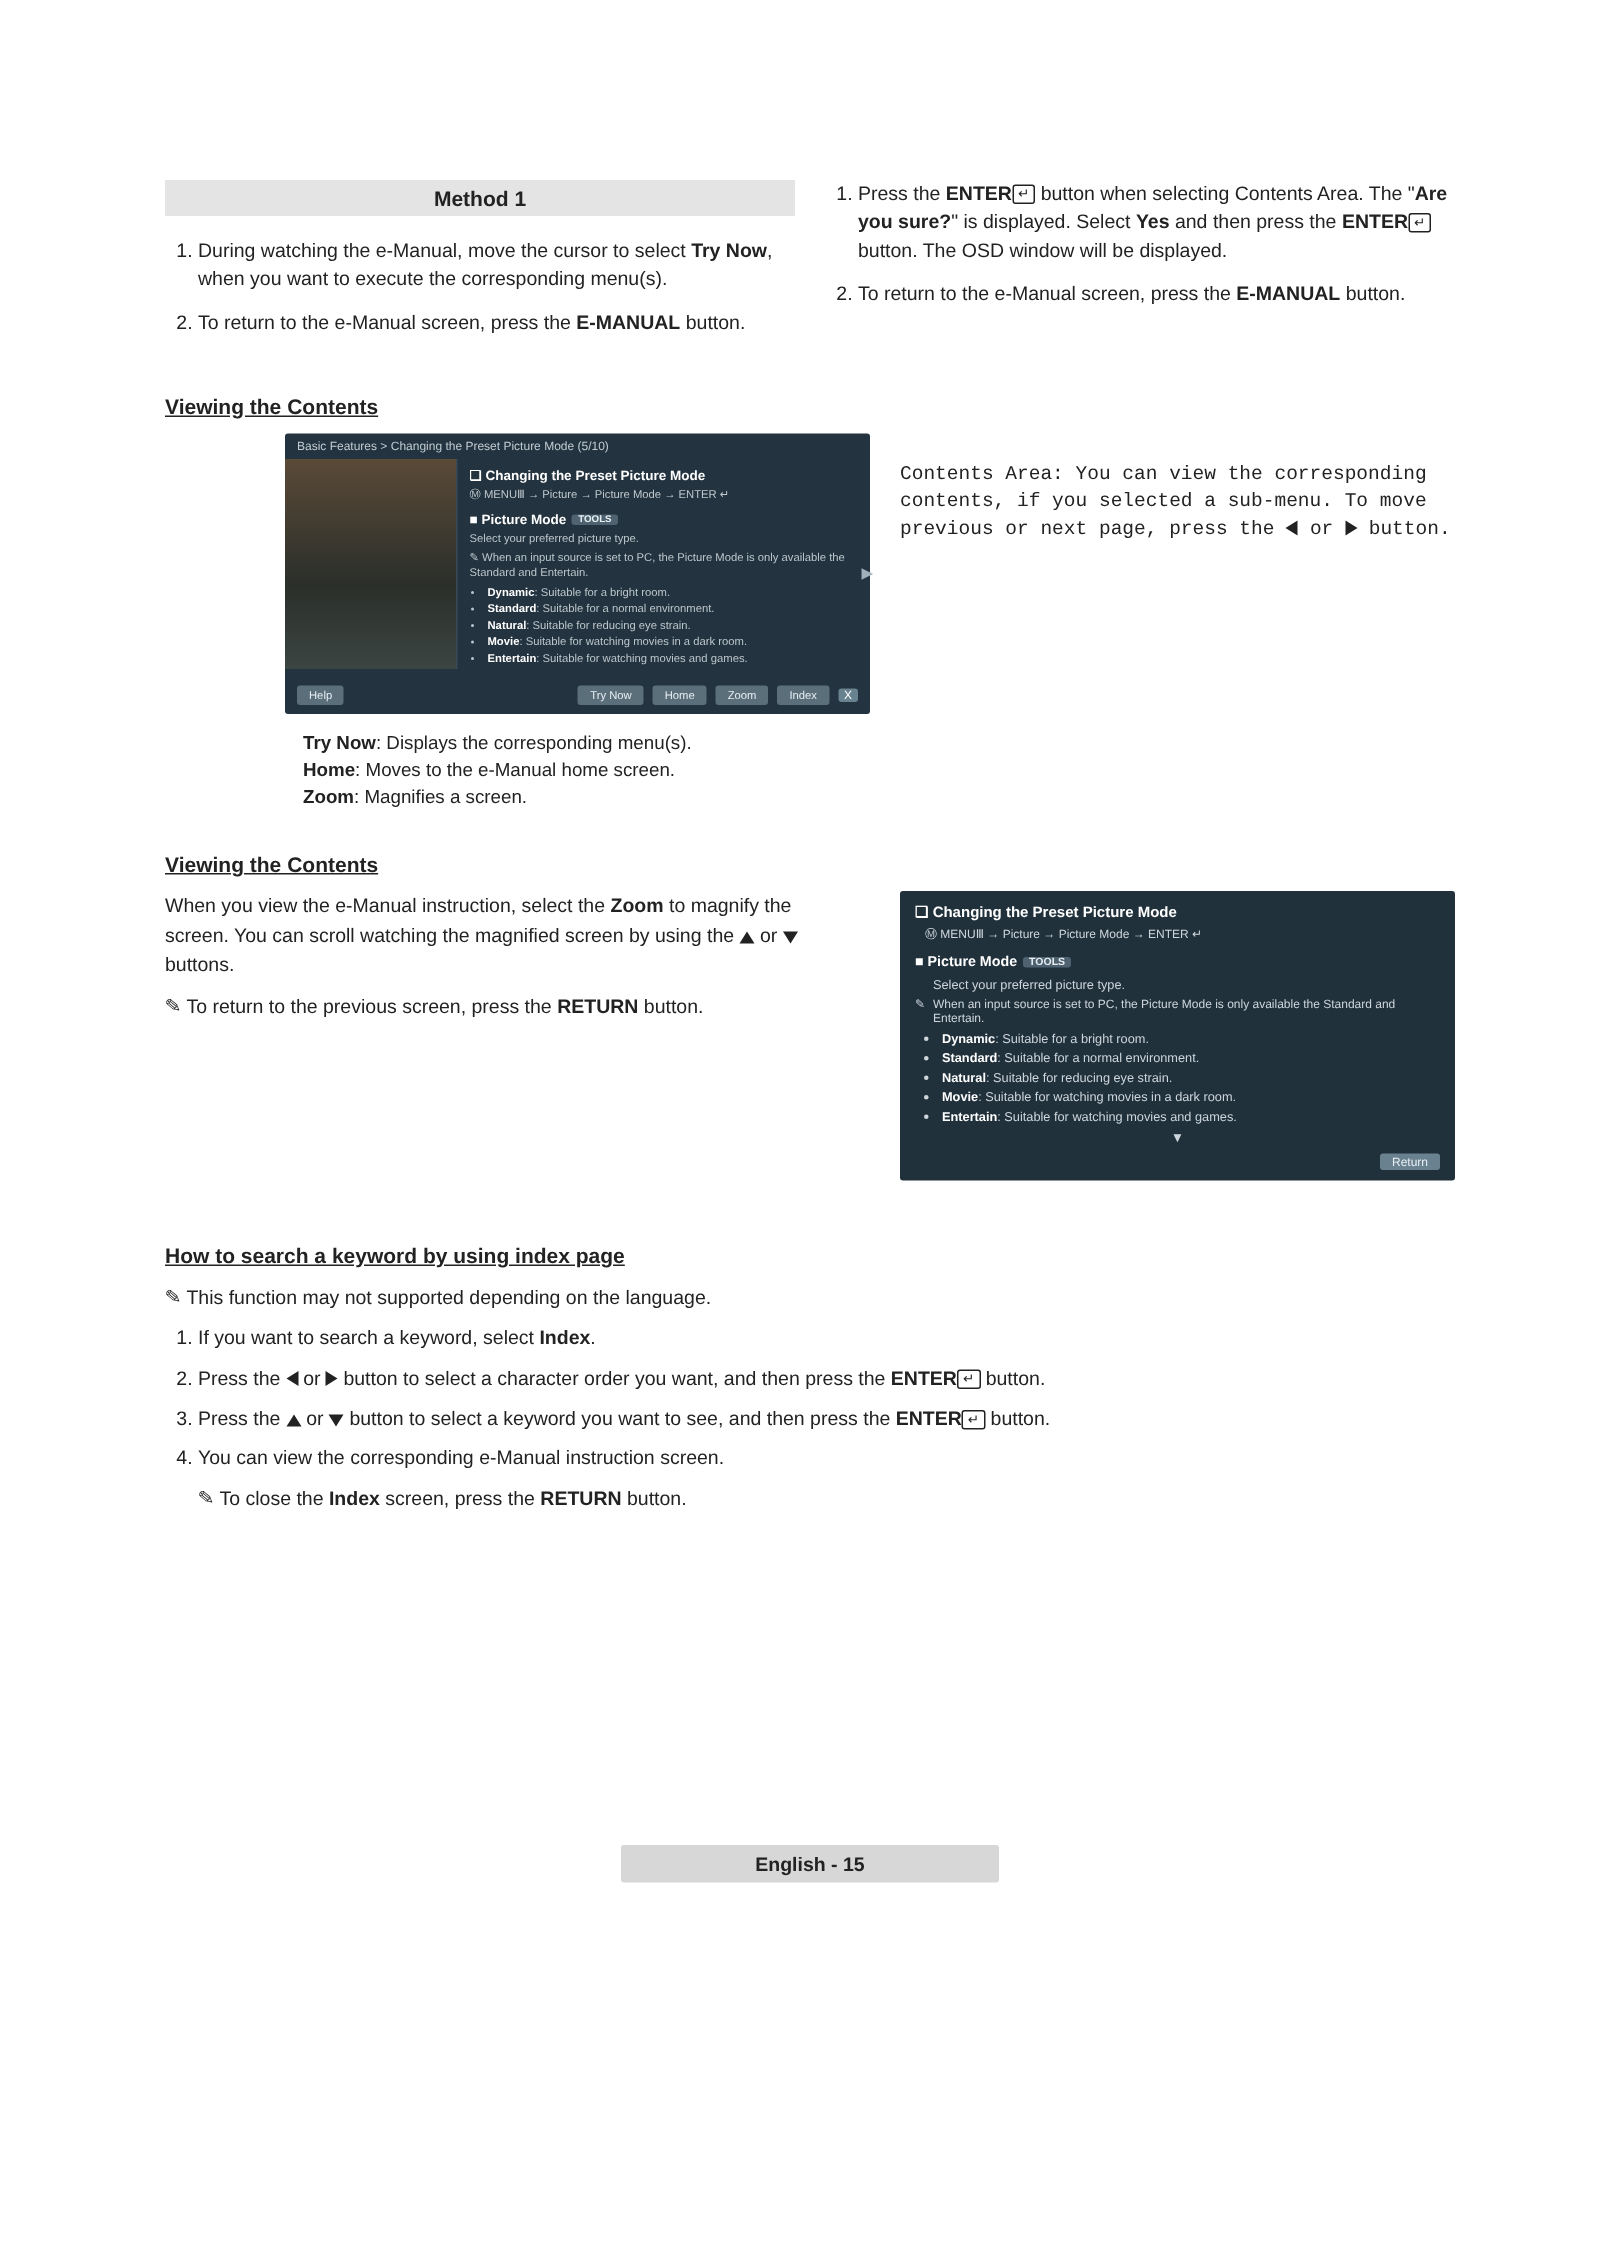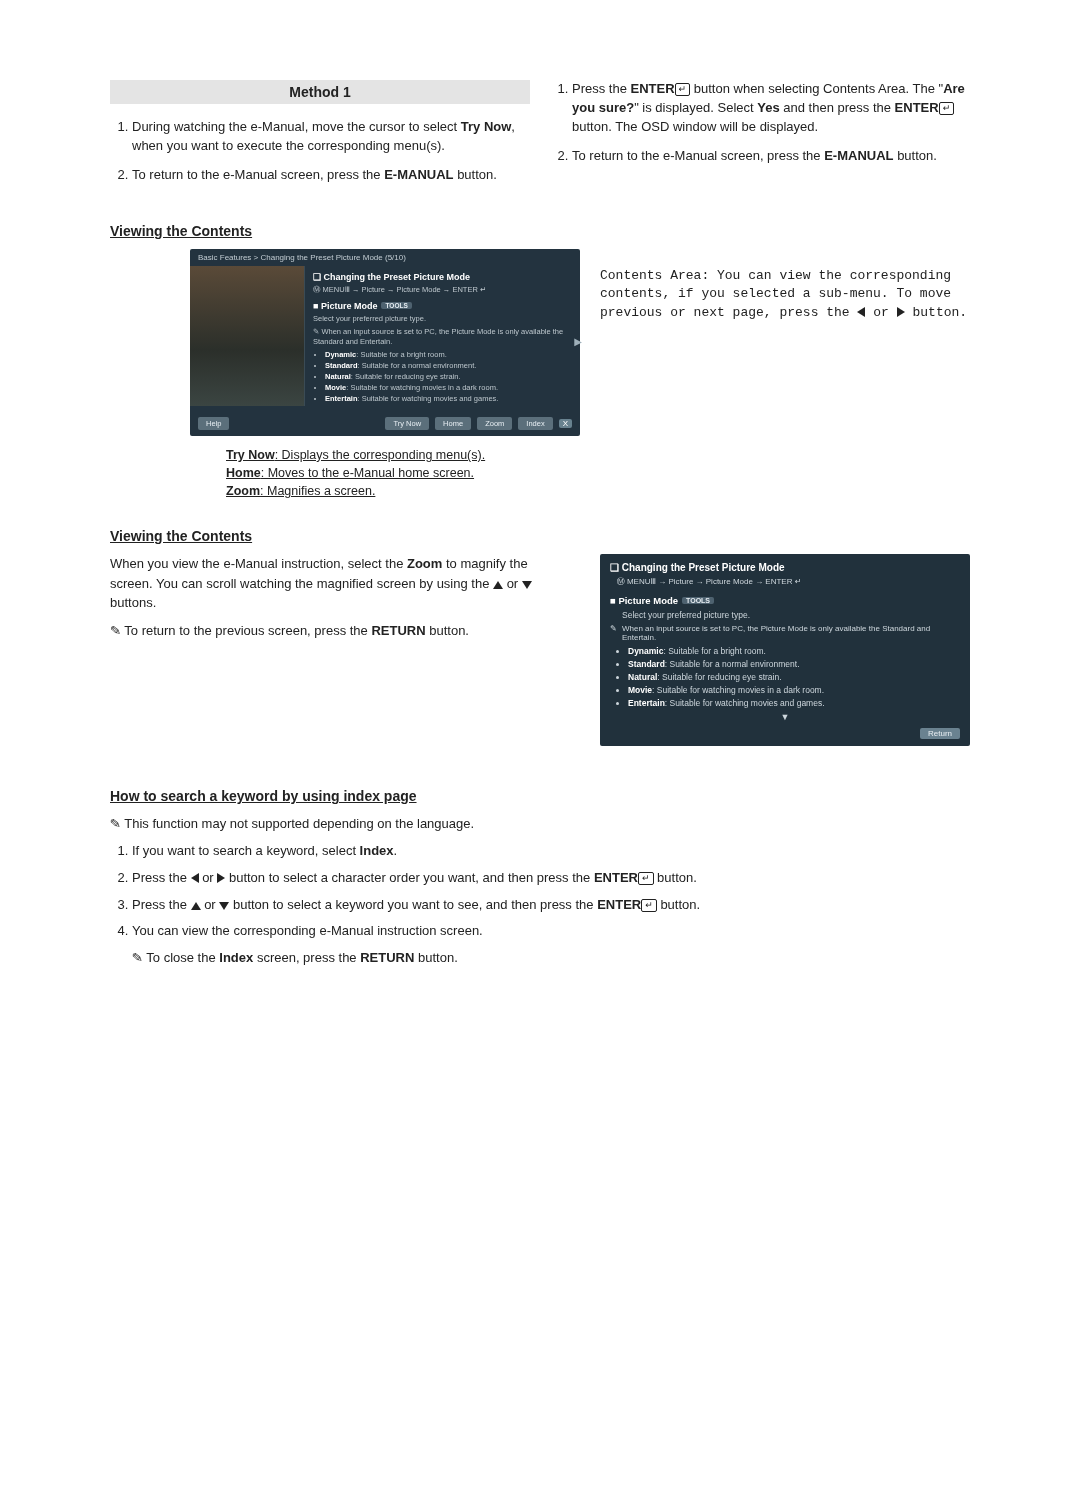--- a/index.html
+++ b/index.html
@@ -1,17 +1,17 @@
 <!DOCTYPE html>
 <html><head>
 <meta charset="utf-8">
 <style>
   * { box-sizing: border-box; margin: 0; padding: 0; }
   body { font-family: Arial, Helvetica, sans-serif; font-size: 13px; color: #222; background: #fff; width: 1080px; margin: 0 auto; }
-  .page { padding: 80px 110px 60px 110px; }
+  .page { padding: 120px 110px 60px 110px; }
 
   .methods { display: flex; gap: 20px; }
   .method-col { flex: 1; }
   .method-header { background: #e4e4e4; text-align: center; font-weight: bold; padding: 4px 0; font-size: 14px; margin-bottom: 14px; }
   ol { list-style: decimal; padding-left: 22px; }
   ol li { margin-bottom: 10px; line-height: 1.45; }
   .bold { font-weight: bold; }
 
   h3.section { font-size: 14px; margin-top: 28px; margin-bottom: 10px; text-decoration: underline; font-weight: bold; }
 
@@ -32,21 +32,21 @@
   .osd-list li { font-size: 7.5px; margin-bottom: 2px; color: #bcc6cc; }
   .osd-list li .b { color:#fff; font-weight:bold; }
   .osd-arrow-r { position:absolute; right:-2px; top:70px; color:#9fb0ba; font-size:10px; }
   .osd-bottom { display:flex; justify-content: space-between; padding: 6px 8px 0 8px; align-items:flex-end; }
   .osd-btn { background:#5b6f7b; color:#e7eef3; font-size:7.5px; padding:2px 8px; border-radius:2px; }
   .osd-btn-group { display:flex; gap:6px; align-items:center; }
   .osd-close { background:#68828f; color:#fff; padding:0 4px; border-radius:2px; font-size:8px; }
 
   .callout { font-size: 13px; line-height: 1.45; font-family: Liberation Mono, monospace; }
 
-  .legend { font-size: 12.5px; margin-top: 10px; margin-left: 116px; line-height:1.45;text-decoration:underline; }
+  .legend { font-size: 12.5px; margin-top: 10px; margin-left: 92px; line-height:1.45; }
 
   .viewing2 { display:flex; gap:30px; align-items:flex-start; margin-top:4px; }
   .viewing2-left { flex:1; font-size:13px; line-height:1.5; }
   .note-icon { display:inline-block; transform: rotate(-5deg); }
 
   .zoom-box { background:#21313c; color:#cdd6dc; width: 370px; font-size:9px; padding:8px 10px 8px 10px; border-radius:2px; position:relative; }
   .zoom-title { color:#fff; font-weight:bold; font-size:10px; }
   .zoom-menuline { font-size:8px; margin-top:3px; }
   .zoom-sub { color:#fff; font-weight:bold; font-size:9.5px; margin-top:8px; }
   .zoom-badge { display:inline-block; background:#4e6270; color:#e7eef3; font-size:7px; padding:0 4px; border-radius:2px; margin-left:4px; vertical-align:1px; }
@@ -211,14 +211,19 @@
     <li><span>If you want to search a keyword, select </span><span class="bold">Index</span><span>.</span></li>
     <li><span>Press the </span><span class="tri-left"></span><span> or </span><span class="tri-right"></span><span> button to select a character order you want, and then press the </span><span class="bold">ENTER</span><span class="enter-ic">↵</span><span> button.</span></li>
     <li><span>Press the </span><span class="tri-up"></span><span> or </span><span class="tri-down"></span><span> button to select a keyword you want to see, and then press the </span><span class="bold">ENTER</span><span class="enter-ic">↵</span><span> button.</span></li>
     <li>You can view the corresponding e-Manual instruction screen.</li>
   </ol>
   <p class="indent-note">
     <span class="note-icon">✎</span>
     <span>To close the </span><span class="bold">Index</span><span> screen, press the </span><span class="bold">RETURN</span><span> button.</span>
   </p>
 
+  <div class="footer">
+    <div class="footer-pill">
+      <b>English</b><b> - </b><b>15</b>
+    </div>
+  </div>
 
 </div>
 
 </body></html>

